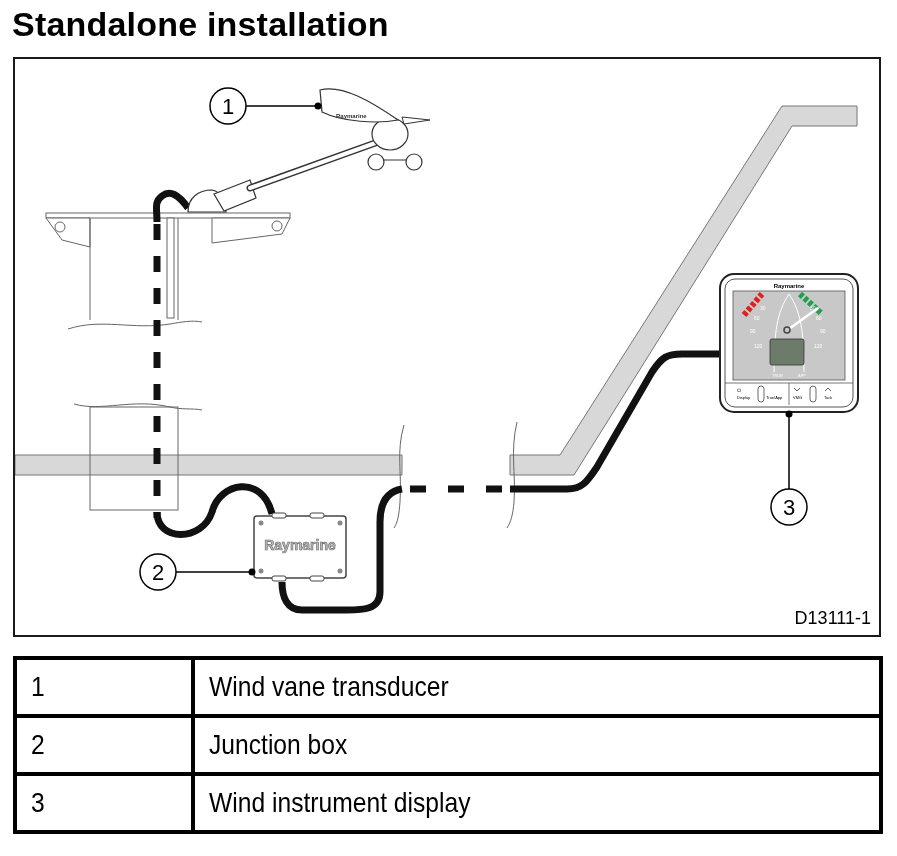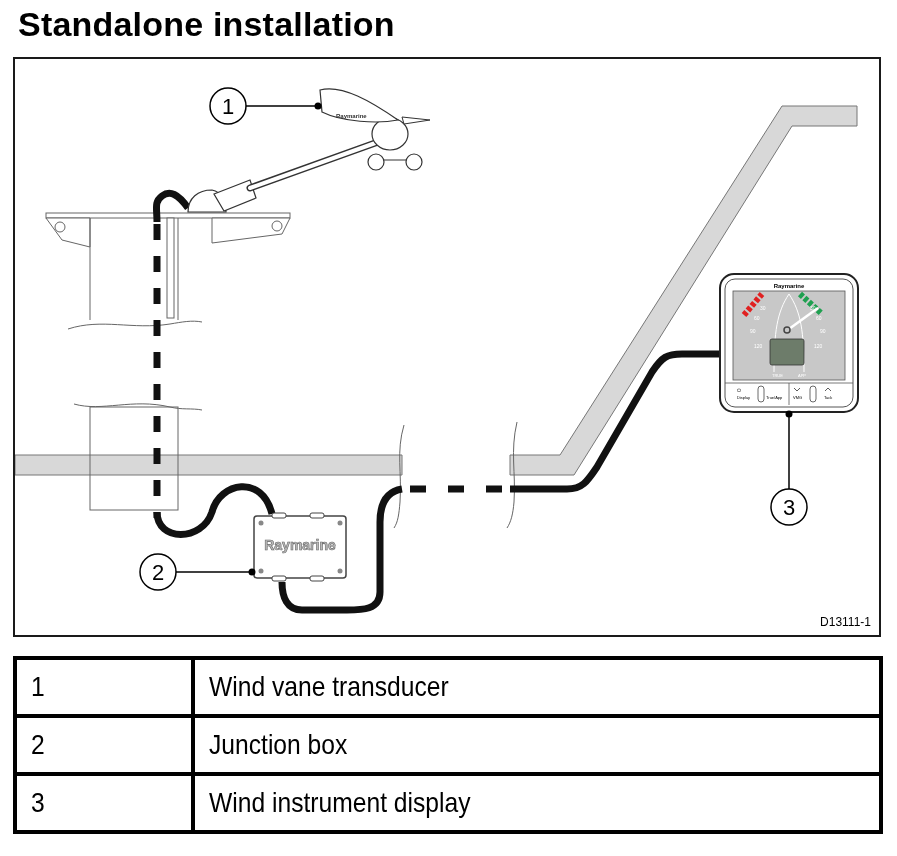--- a/index.html
+++ b/index.html
@@ -1,20 +1,20 @@
 <!DOCTYPE html>
 <html><head>
   <meta charset="utf-8">
   <style>
     html, body { margin: 0; padding: 0; background: #ffffff; }
     body { width: 897px; height: 856px; position: relative; overflow: hidden; font-family: "Liberation Sans", sans-serif; color: #000; }
-    .title { position: absolute; left: 18px; top: 2px; font-size: 34px; font-weight: bold; letter-spacing: 0.2px; line-height: 44px; }
+    .title { position: absolute; left: 12px; top: 2px; font-size: 34px; font-weight: bold; letter-spacing: 0.2px; line-height: 44px; }
     .figure { position: absolute; left: 13px; top: 57px; width: 868px; height: 580px; border: 2px solid #1a1a1a; box-sizing: border-box; background: #fff; }
     .figure svg { position: absolute; left: 0; top: 0; }
-    .fig-id { position: absolute; right: 8px; bottom: 6px; font-size: 12px; padding-left: 20px; }
+    .fig-id { position: absolute; right: 8px; bottom: 6px; font-size: 18px; padding-left: 20px; }
     table.legend { position: absolute; left: 13px; top: 656px; width: 870px; border-collapse: collapse; }
     table.legend td { border: 4px solid #000; height: 54px; padding: 0 0 0 14px; font-family: "Liberation Sans Narrow", "Liberation Sans", sans-serif; font-size: 28px; transform-origin: left; vertical-align: middle; }
     table.legend td.num { width: 160px; }
     table.legend td span { display: inline-block; transform: scaleX(0.88); transform-origin: left center; }
   </style>
 </head>
 <body>
 
 <div class="title">Standalone installation</div>
 

